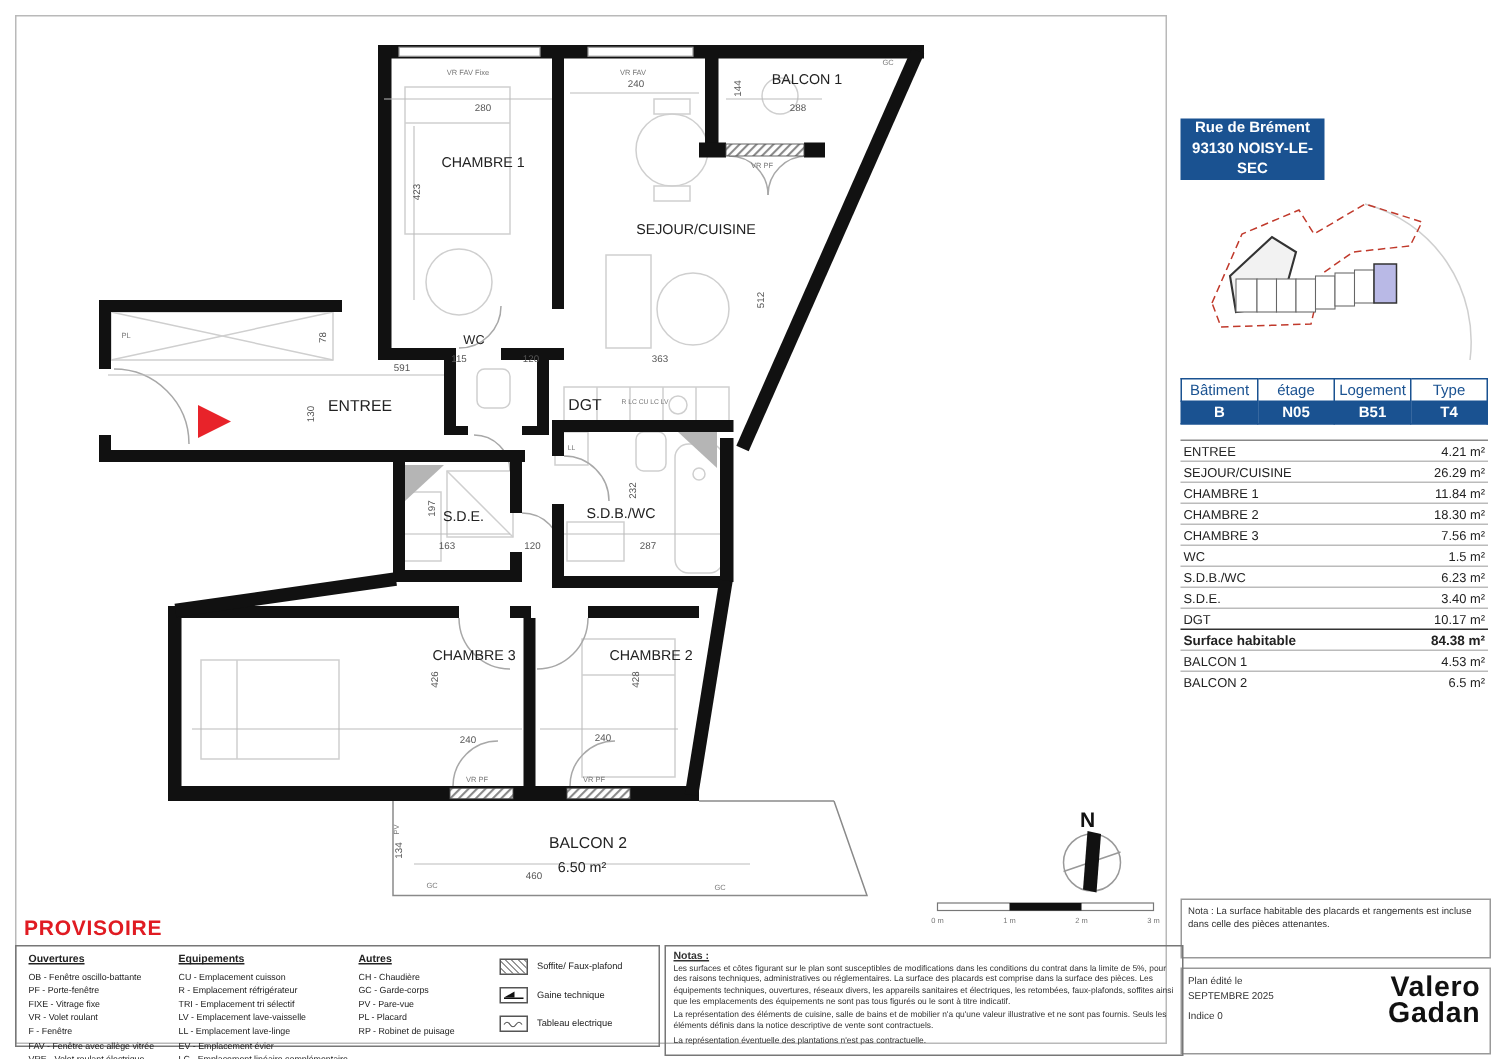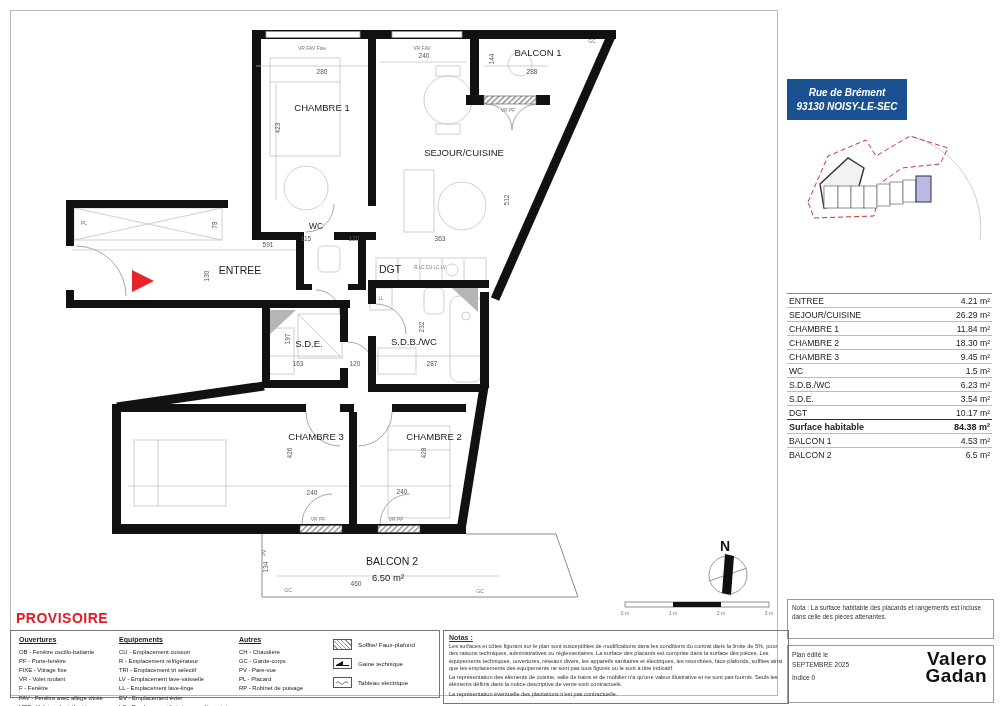--- a/index.html
+++ b/index.html
@@ -6,22 +6,22 @@
     font-family:"Liberation Sans","DejaVu Sans",sans-serif;}
   #page{position:relative;width:1000px;height:706px;overflow:hidden;background:#fff;}
   #sheet-frame{position:absolute;left:10px;top:10px;width:766px;height:684px;border:1px solid #b9b9b9;}
   svg text{font-family:"Liberation Sans","DejaVu Sans",sans-serif;}
 
   
   .brand{position:absolute;left:836px;top:12px;width:158px;height:52px;display:flex;align-items:flex-start;justify-content:flex-end;gap:6px;}
   .brand-txt{text-align:right;margin-top:6px;}
   .brand-name{font-size:24px;font-weight:bold;color:#0a35a0;letter-spacing:3px;line-height:.9;}
   .brand-sub{font-size:8.5px;font-weight:bold;color:#0a35a0;letter-spacing:1.5px;}
-  .addr{position:absolute;left:787px;top:79px;width:120px;height:41px;background:#1a5291;color:#fff;
-    display:flex;flex-direction:column;align-items:center;justify-content:center;font-size:10px;font-weight:bold;line-height:1.35;text-align:center;font-style:italic;}
+  .addr{position:absolute;left:787px;top:79px;width:96px;height:41px;background:#1a5291;color:#fff;
+    display:flex;flex-direction:column;align-items:center;justify-content:center;font-size:10px;font-weight:bold;line-height:1.35;text-align:center;}
   .keyplan{position:absolute;left:790px;top:120px;width:202px;height:128px;}
 
   .unit-table{position:absolute;left:787px;top:252px;width:205px;border-collapse:collapse;table-layout:fixed;}
   .unit-table td{border:1px solid #1a5291;text-align:center;font-size:10px;height:14px;padding:0;}
   .unit-table .hd td{color:#1a5291;background:#fff;}
   .unit-table .vl td{color:#fff;background:#1a5291;font-weight:bold;}
 
   .areas{position:absolute;left:787px;top:293px;width:205px;}
   .arow{display:flex;justify-content:space-between;align-items:center;height:13px;font-size:8.6px;color:#222;
     border-top:1px solid #bbb;padding:0 2px;}
@@ -279,53 +279,69 @@
         <rect x="48" y="66" width="13" height="22"></rect>
       <rect x="61" y="66" width="13" height="22"></rect>
         <rect x="74" y="66" width="13" height="22"></rect>
       <rect x="87" y="64" width="13" height="22"></rect>
         <rect x="100" y="62" width="13" height="22"></rect>
       <rect x="113" y="60" width="13" height="22"></rect>
     </g>
     <rect x="126" y="56" width="15" height="26" fill="#b9b9e6" stroke="#333" stroke-width="1"></rect>
   </svg>
 
+  <table class="unit-table">
+    <tbody>
+        <tr class="hd">
+      <td>Bâtiment</td>
+      <td>étage</td>
+      <td>Logement</td>
+      <td>Type</td>
+    </tr>
+    <tr class="vl">
+      <td>B</td>
+      <td>N05</td>
+      <td>B51</td>
+      <td>T4</td>
+    </tr>
+  </tbody>
+    </table>
 
   <div class="areas">
     <div class="arow">
         <span>ENTREE</span>
         <span>4.21 m²</span>
       </div>
     <div class="arow">
         <span>SEJOUR/CUISINE</span>
         <span>26.29 m²</span>
       </div>
     <div class="arow">
         <span>CHAMBRE 1</span>
         <span>11.84 m²</span>
       </div>
     <div class="arow">
         <span>CHAMBRE 2</span>
         <span>18.30 m²</span>
       </div>
     <div class="arow">
         <span>CHAMBRE 3</span>
-        <span>9.45 m²</span>
+        <span>7.56 m²</span>
       </div>
     <div class="arow">
         <span>WC</span>
         <span>1.5 m²</span>
       </div>
     <div class="arow">
         <span>S.D.B./WC</span>
         <span>6.23 m²</span>
       </div>
     <div class="arow">
         <span>S.D.E.</span>
-        <span>3.54 m²</span>
+        <span>3.40 m²</span>
       </div>
     <div class="arow">
         <span>DGT</span>
         <span>10.17 m²</span>
       </div>
     <div class="arow total">
         <span>Surface habitable</span>
         <span>84.38 m²</span>
       </div>
     <div class="arow">

